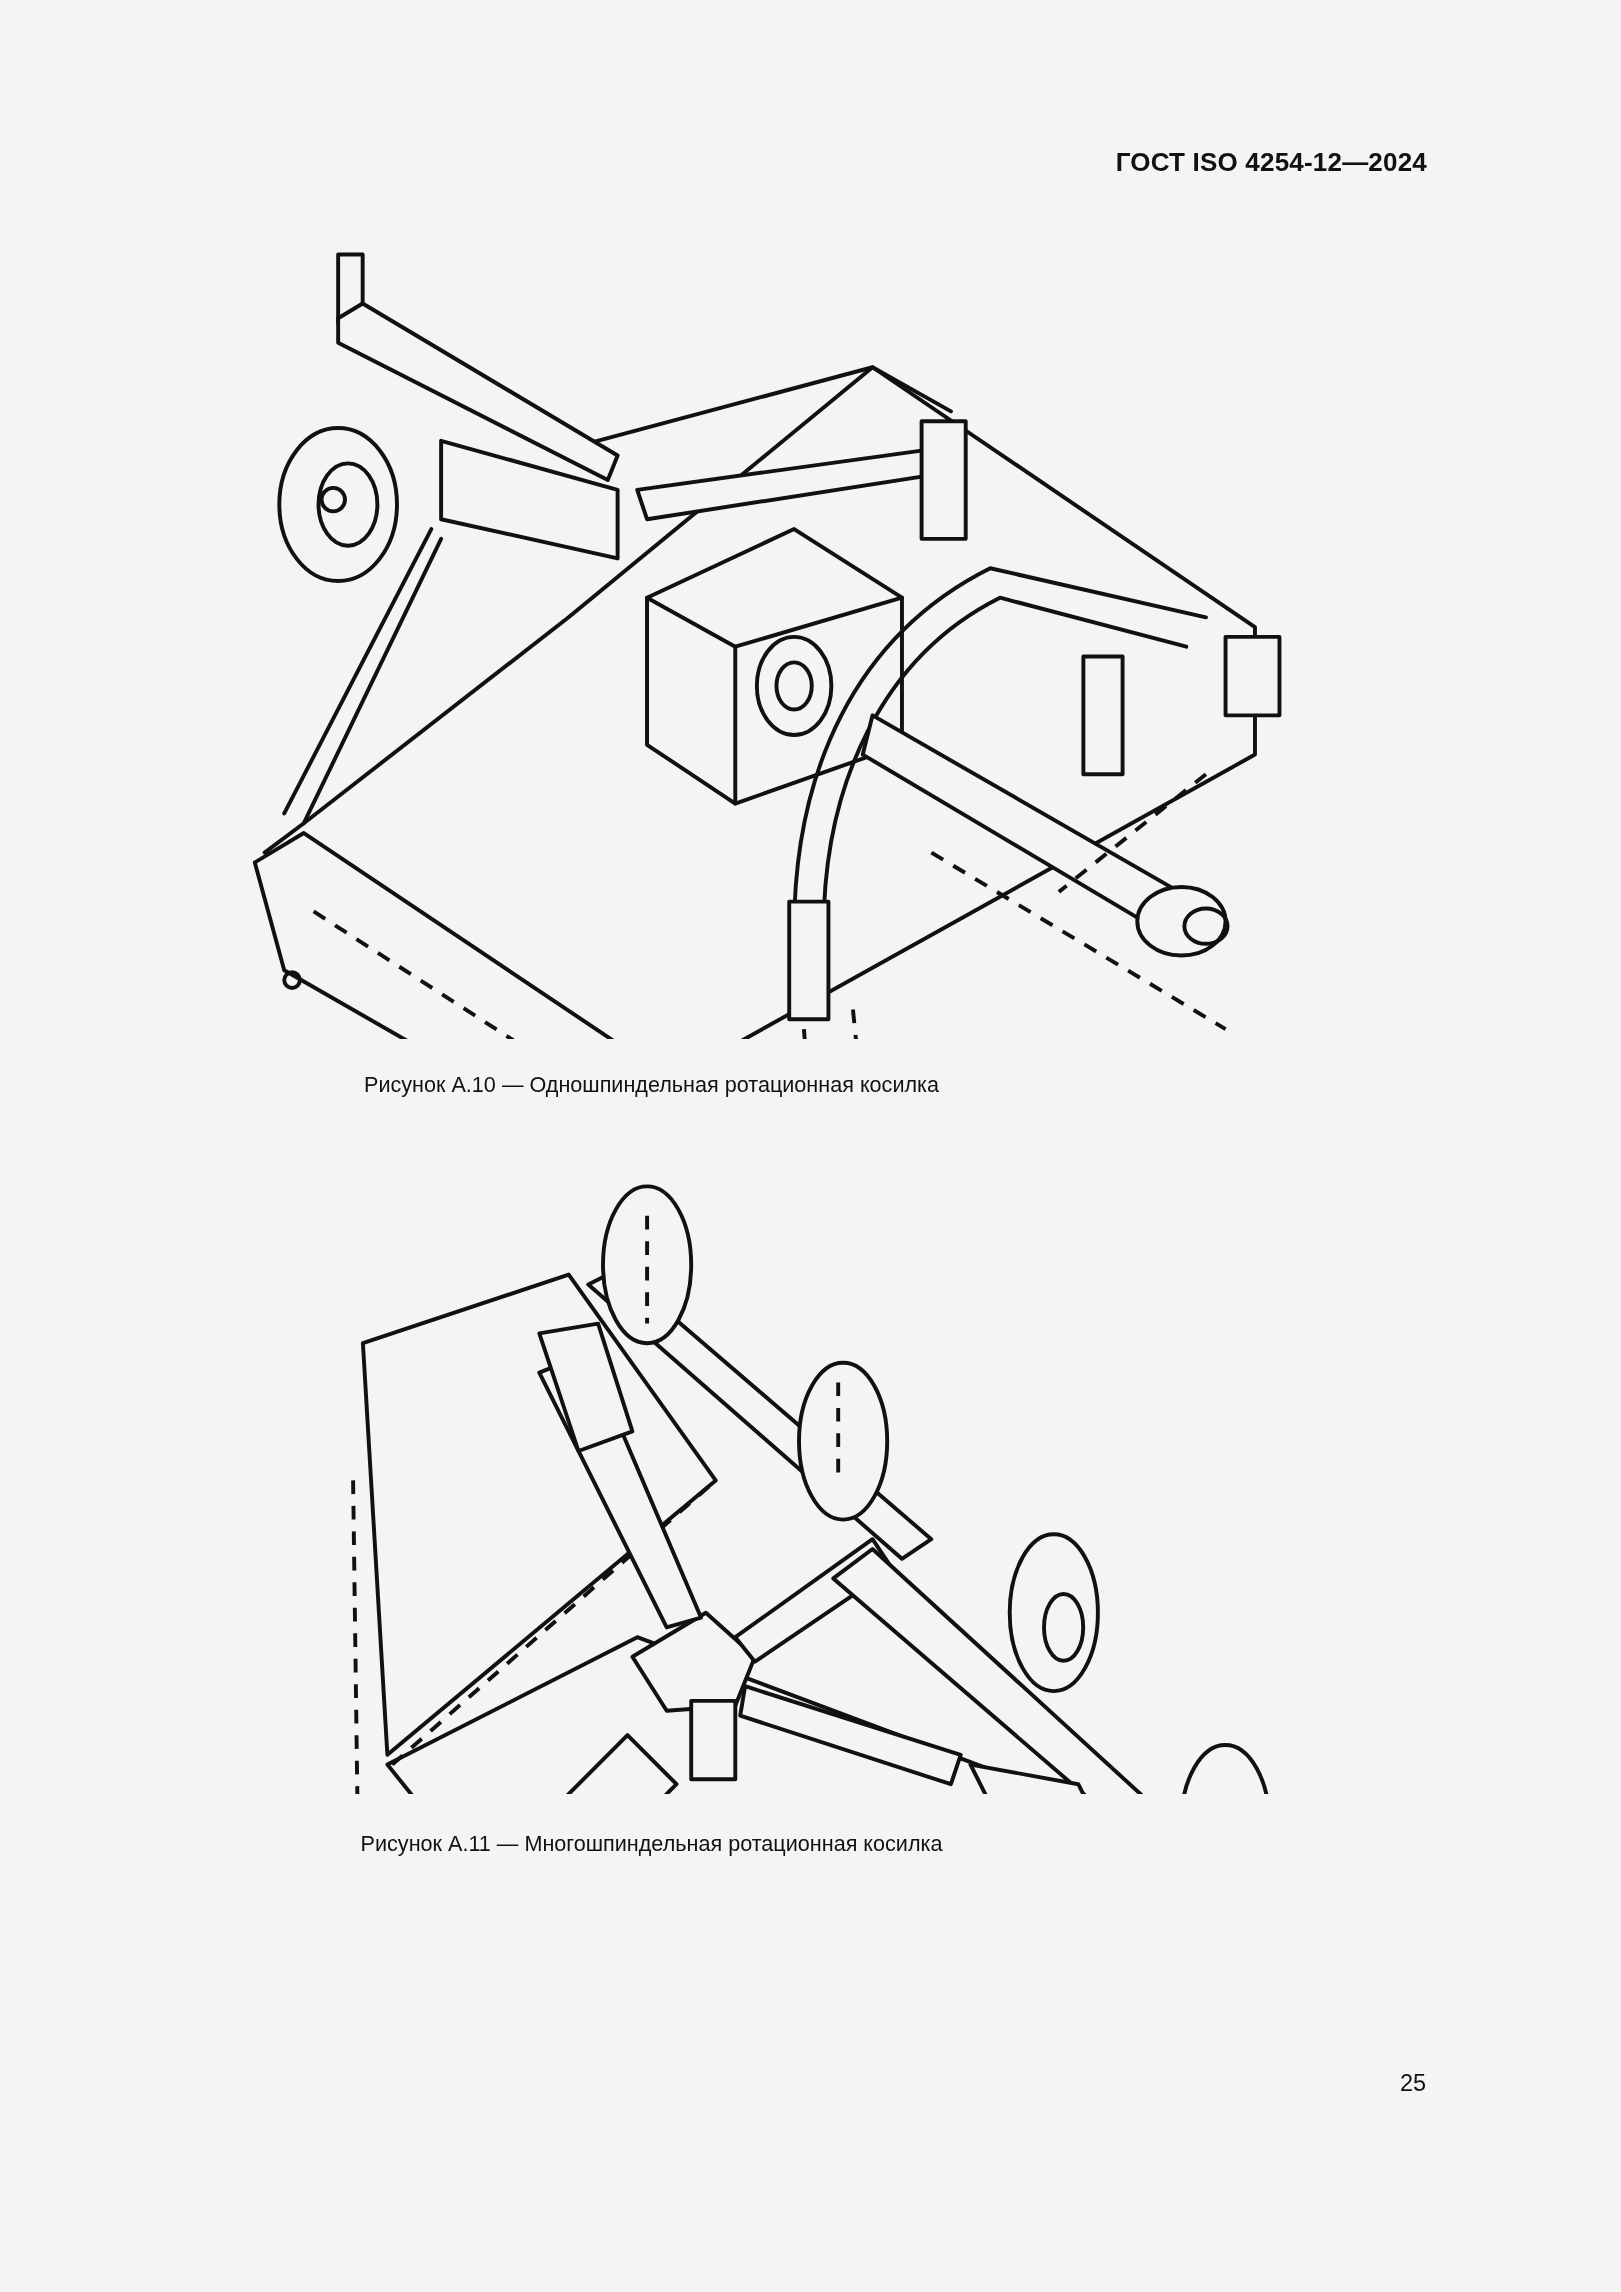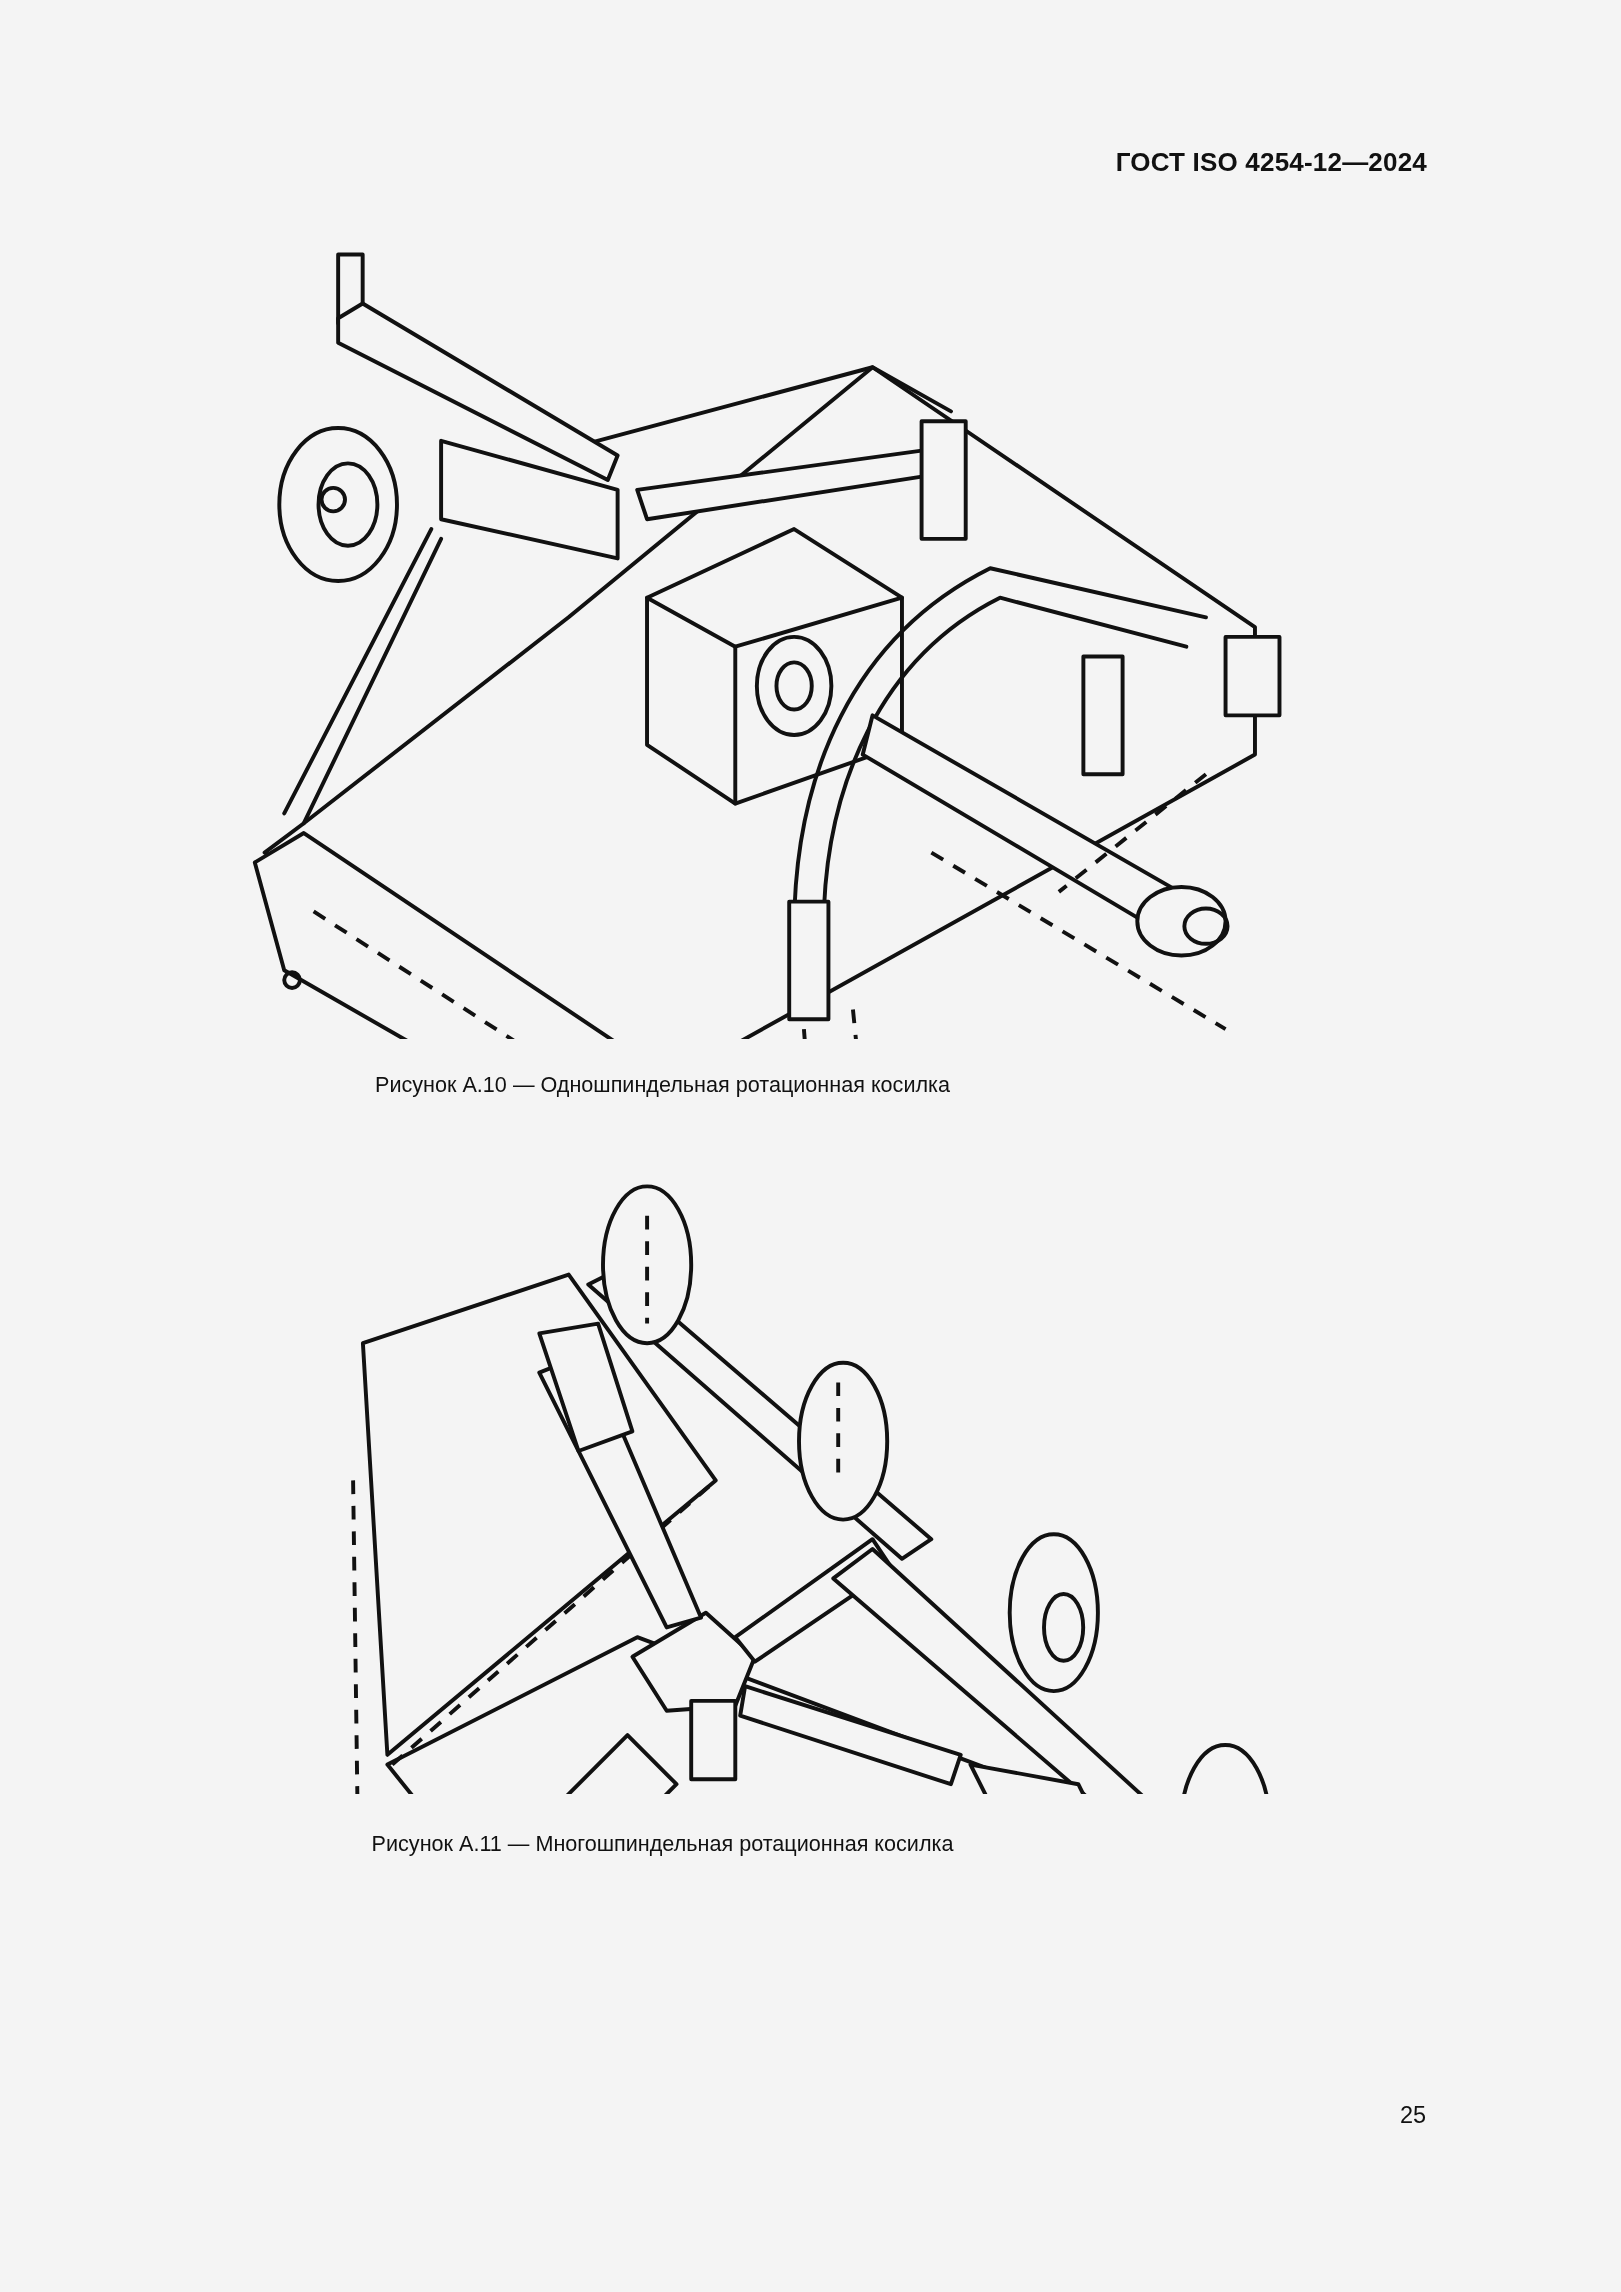--- a/index.html
+++ b/index.html
@@ -9,26 +9,26 @@
   }
   .header {
     position:absolute; top:147px; right:194px;
     font-weight:bold; font-size:26px; letter-spacing:0.2px;
   }
   .figure { position:absolute; }
   .fig1 { left:245px; top:225px; width:1059px; height:814px; }
   .fig2 { left:245px; top:1157px; width:1059px; height:637px; }
   .figure svg { width:100%; height:100%; display:block; }
   .caption {
-    position:absolute; left:16px; width:1293px; text-align:center;
+    position:absolute; left:5px; width:1293px; text-align:center;
     font-size:21.6px;
   }
   .cap1 { top:1072px; }
   .cap2 { top:1831px; }
-  .page-num { position:absolute; top:2070px; left:1400px; font-size:23.5px;margin-top:32px; }
+  .page-num { position:absolute; top:2070px; left:1400px; font-size:23.5px; }
   svg .ln { fill:none; stroke:#111; stroke-width:4; stroke-linejoin:round; stroke-linecap:round; }
   svg .dash { fill:none; stroke:#111; stroke-width:4; stroke-dasharray:14 12; }
   svg .fl { fill:#f4f4f4; stroke:#111; stroke-width:4; stroke-linejoin:round; }
 </style>
 </head>
 <body>
 
 <div class="header">ГОСТ ISO 4254-12—2024</div>
 
 <div class="figure fig1">

